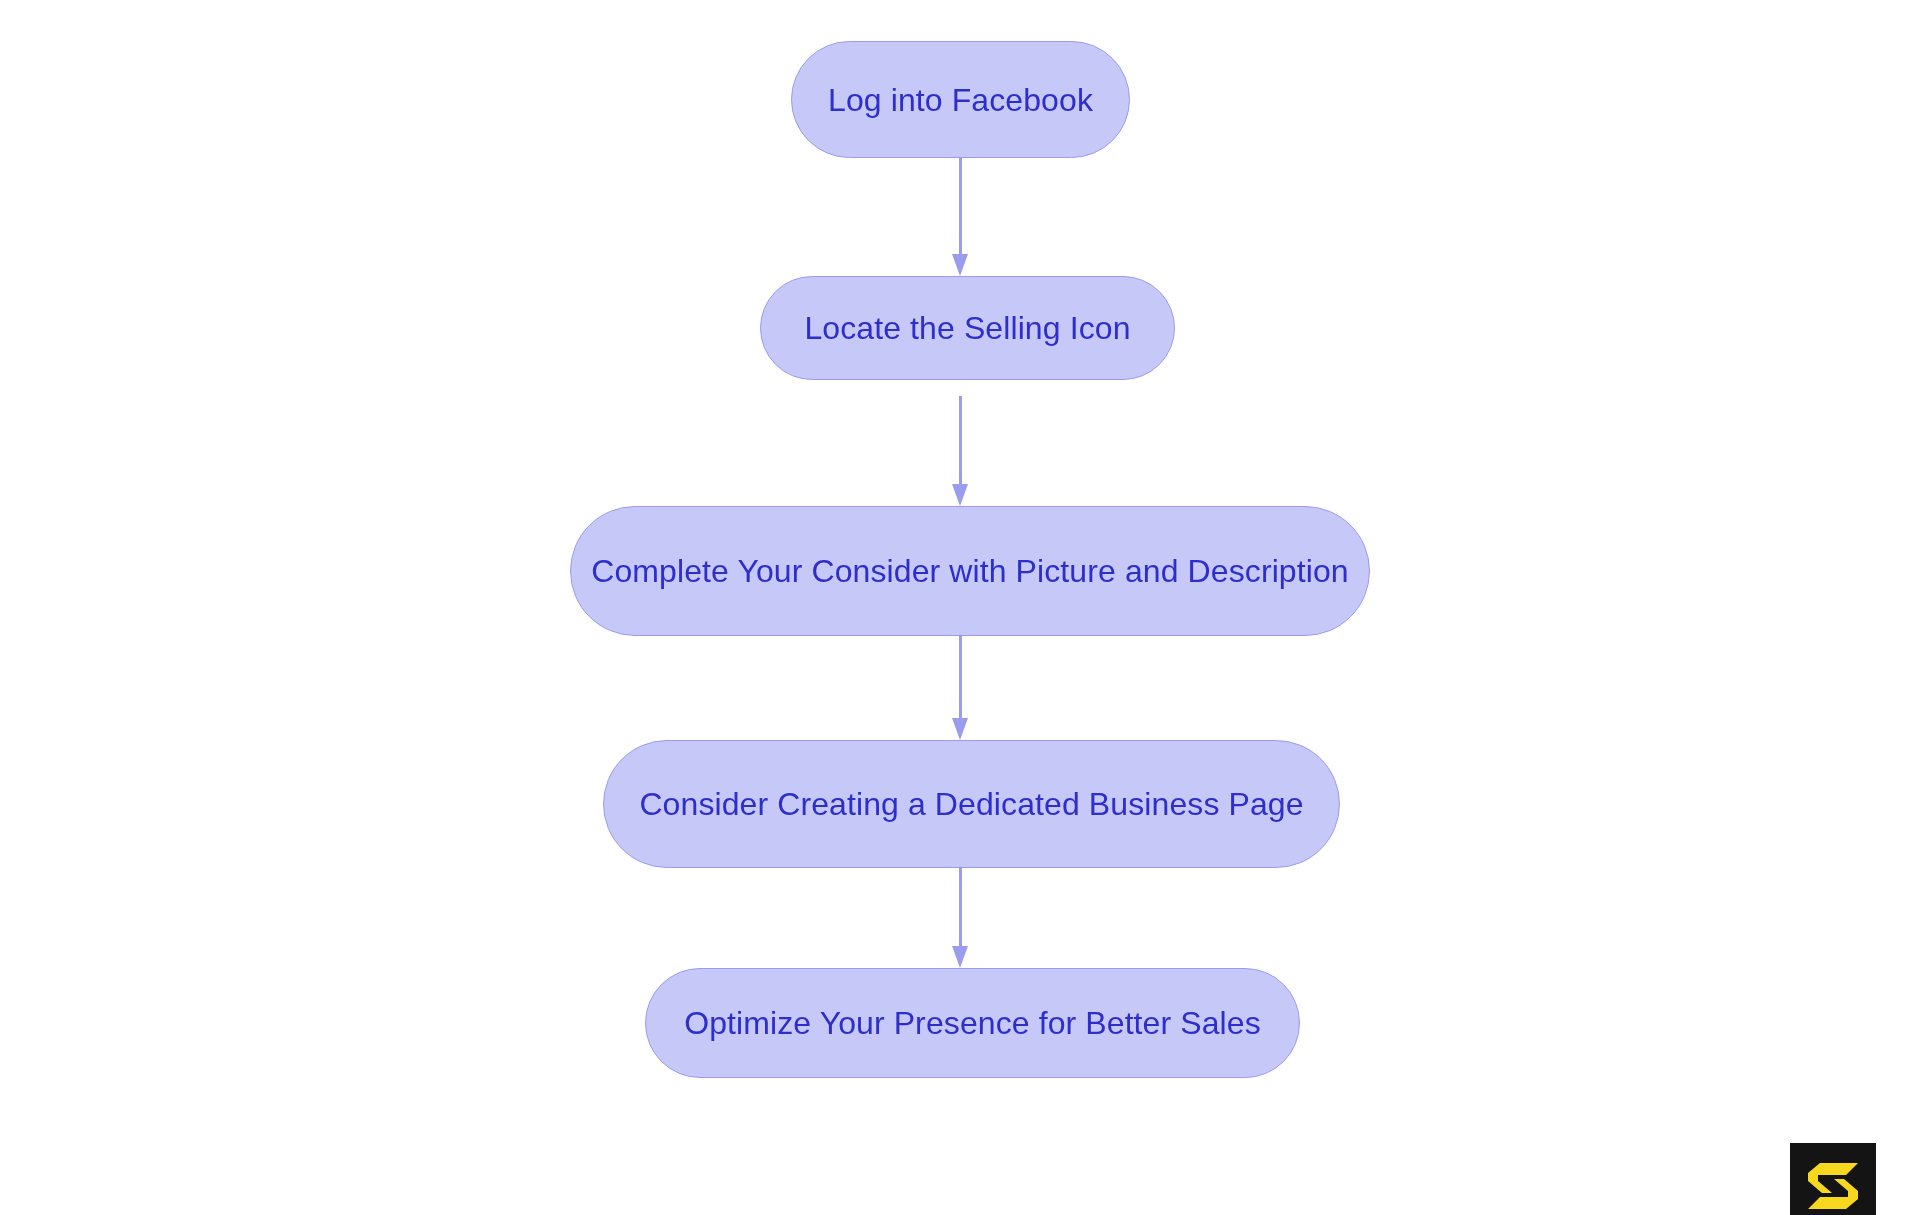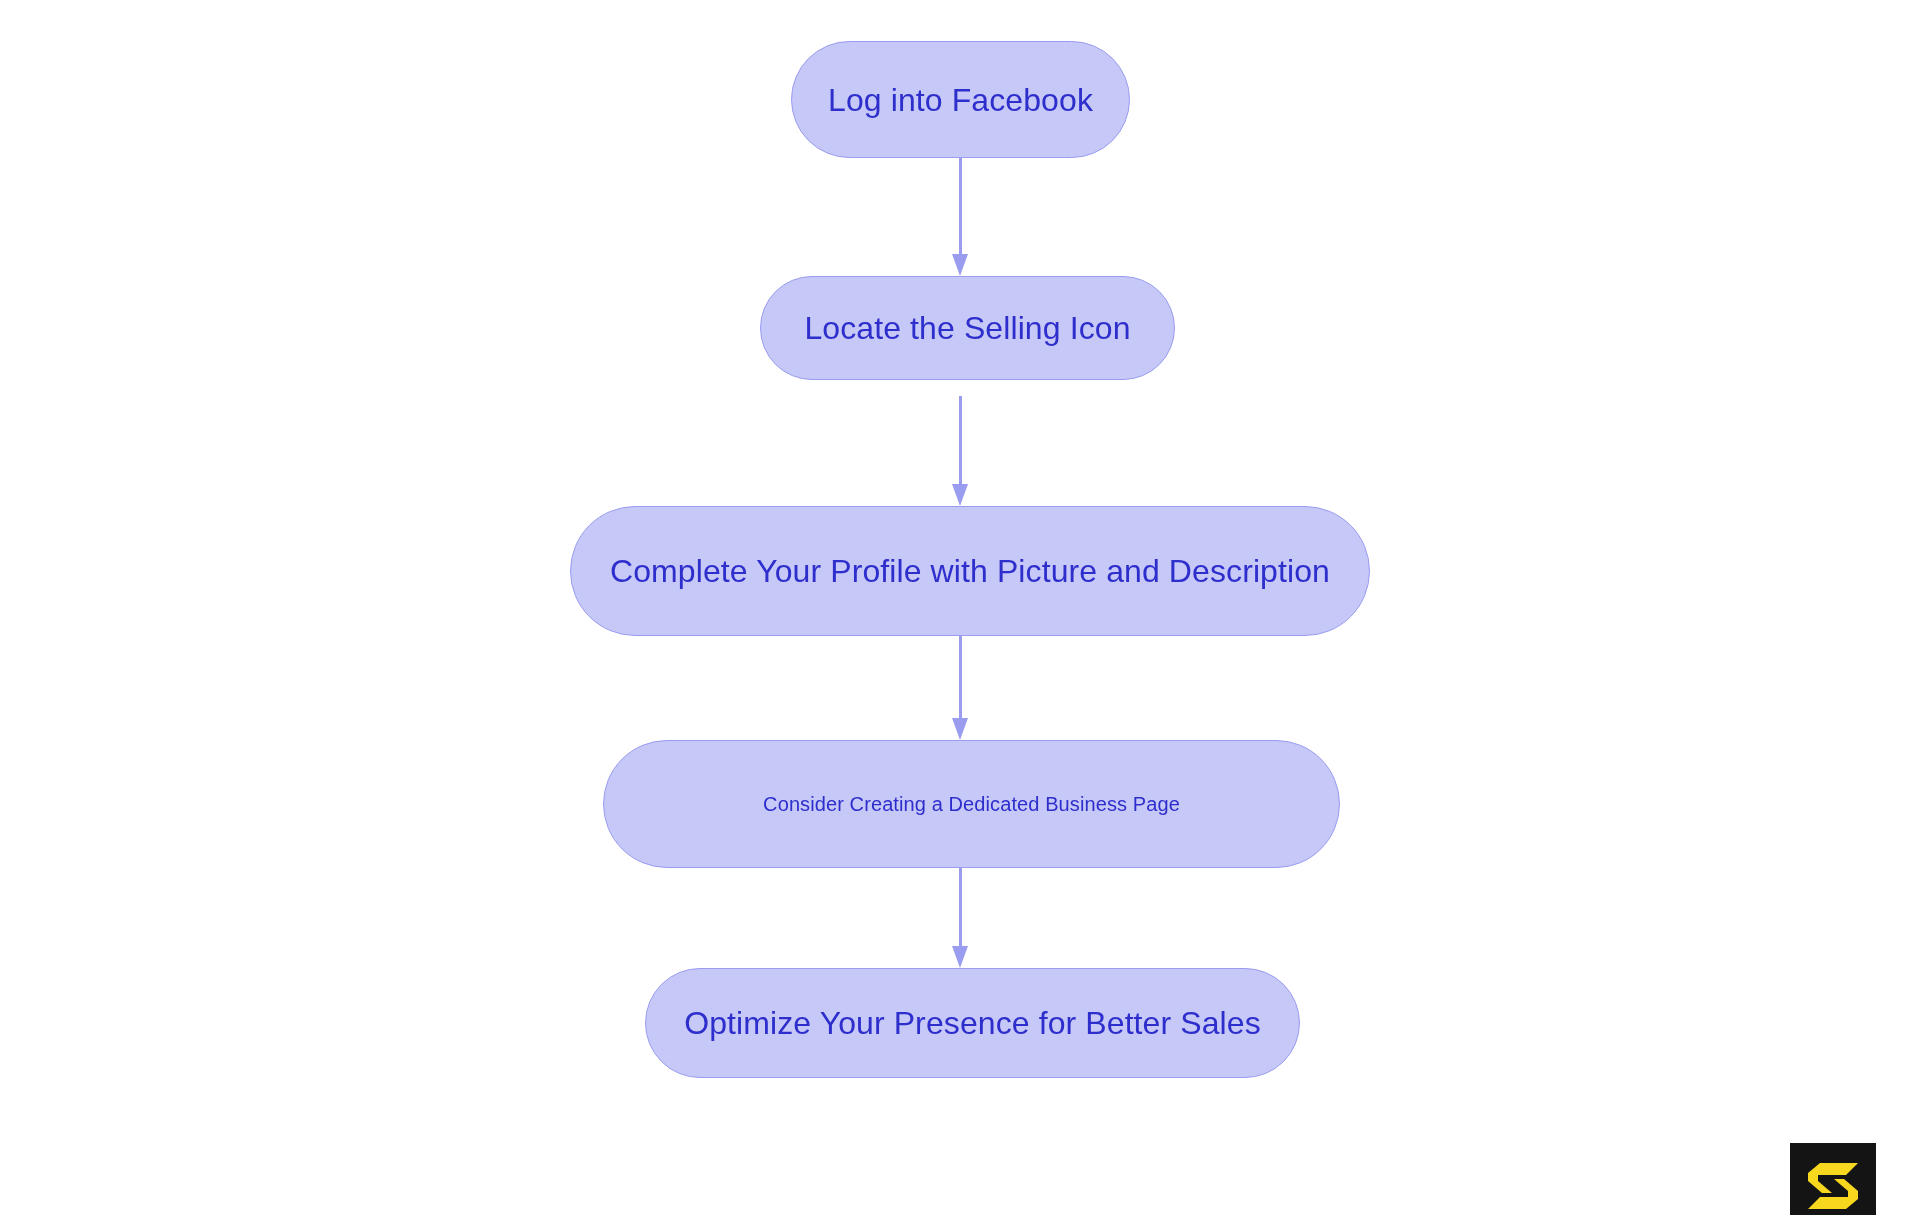--- a/index.html
+++ b/index.html
@@ -33,21 +33,21 @@
     letter-spacing: 0.1px;
     white-space: nowrap;
   }
   .flow-node .node-label {
     display: block;
     line-height: 1;
   }
   .n1 { left: 791px;  top: 13px;   width: 339px; height: 117px; font-size: 32px; }
   .n2 { left: 760px;  top: 248px;  width: 415px; height: 104px; font-size: 32px; }
   .n3 { left: 570px;  top: 478px;  width: 800px; height: 130px; font-size: 32px; }
-  .n4 { left: 603px;  top: 712px;  width: 737px; height: 128px; font-size: 20px; }
+  .n4 { left: 603px;  top: 712px;  width: 737px; height: 128px; font-size: 32px; }
   .n5 { left: 645px;  top: 940px;  width: 655px; height: 110px; font-size: 32px; }
 
   .connector {
     position: absolute;
     left: 956px;
     width: 8px;
   }
   .connector .stem {
     position: absolute;
     left: 2.5px;
@@ -101,21 +101,21 @@
   <div class="flow-node n2">
     <span class="node-label">Locate the Selling Icon</span>
   </div>
 
   <div class="connector c2">
     <div class="stem"></div>
     <div class="head"></div>
   </div>
 
   <div class="flow-node n3">
-    <span class="node-label">Complete Your Profile with Picture and Description</span>
+    <span class="node-label">Complete Your Consider with Picture and Description</span>
   </div>
 
   <div class="connector c3">
     <div class="stem"></div>
     <div class="head"></div>
   </div>
 
   <div class="flow-node n4">
     <span class="node-label">Consider Creating a Dedicated Business Page</span>
   </div>

